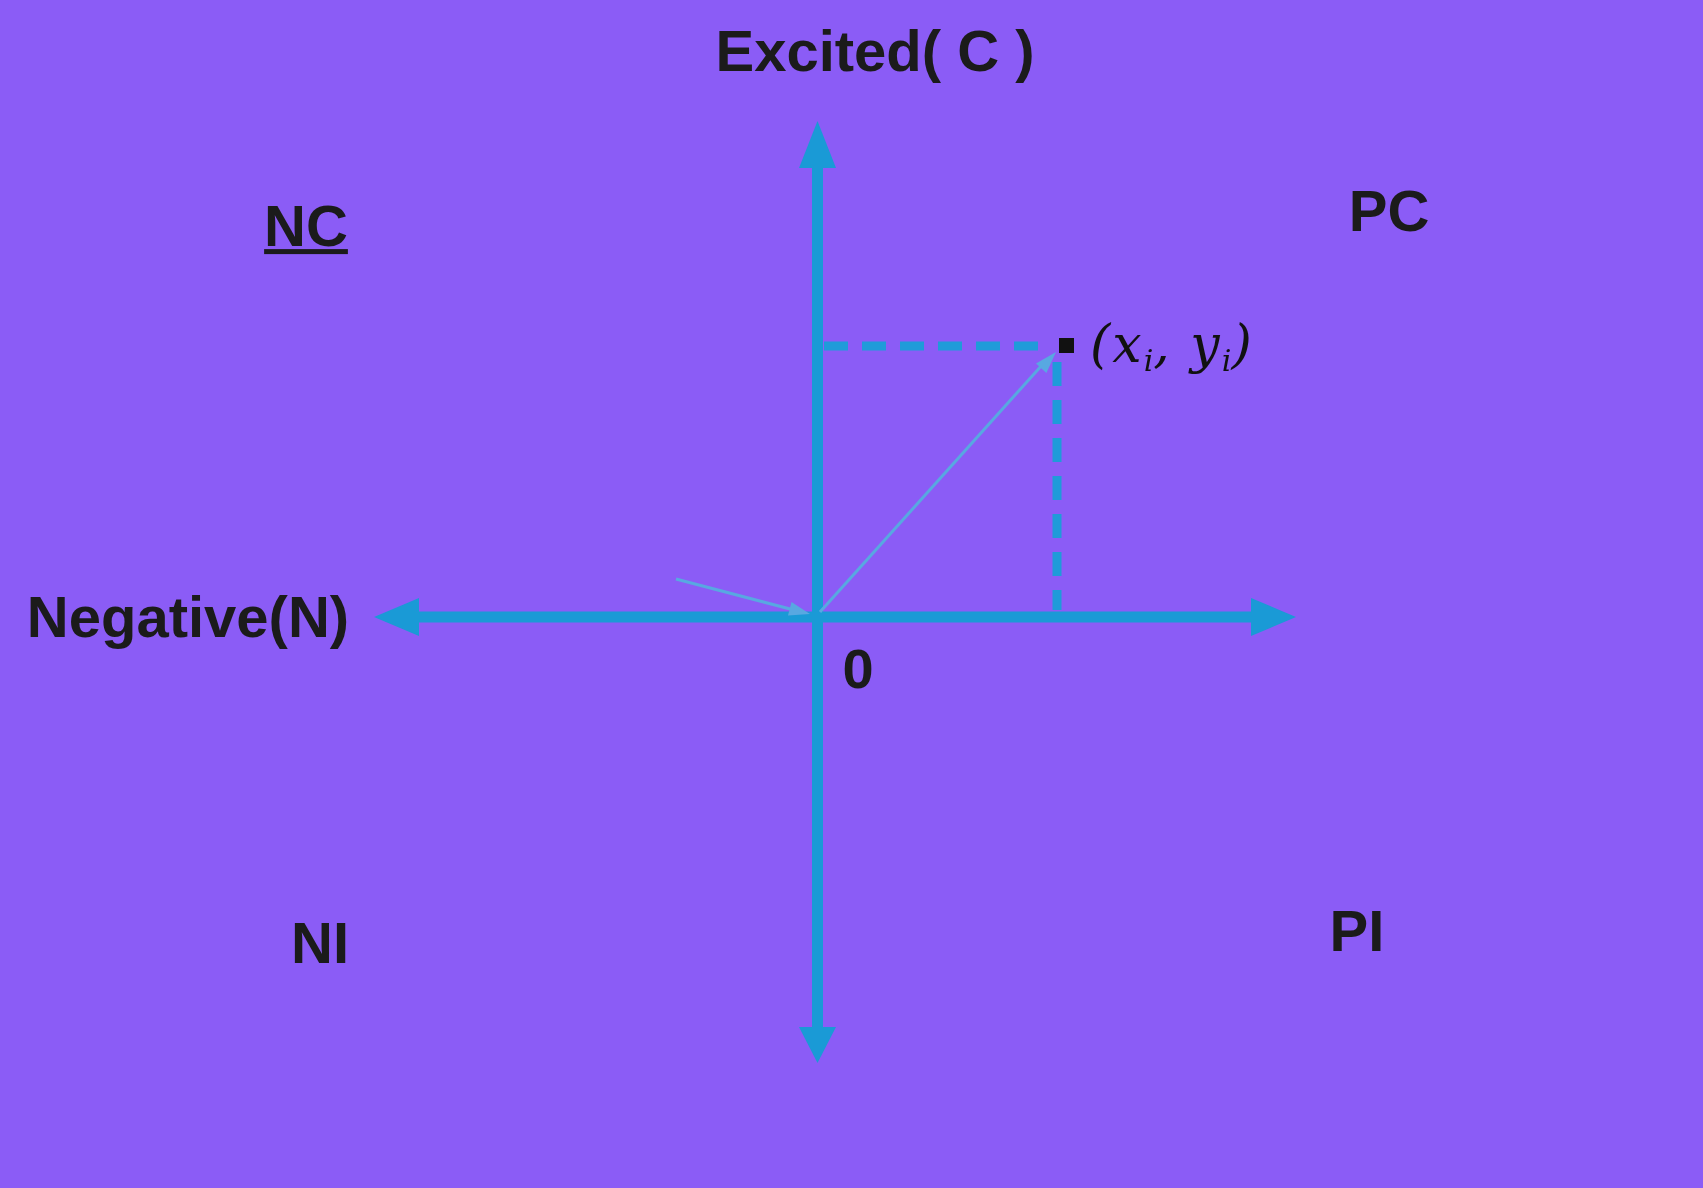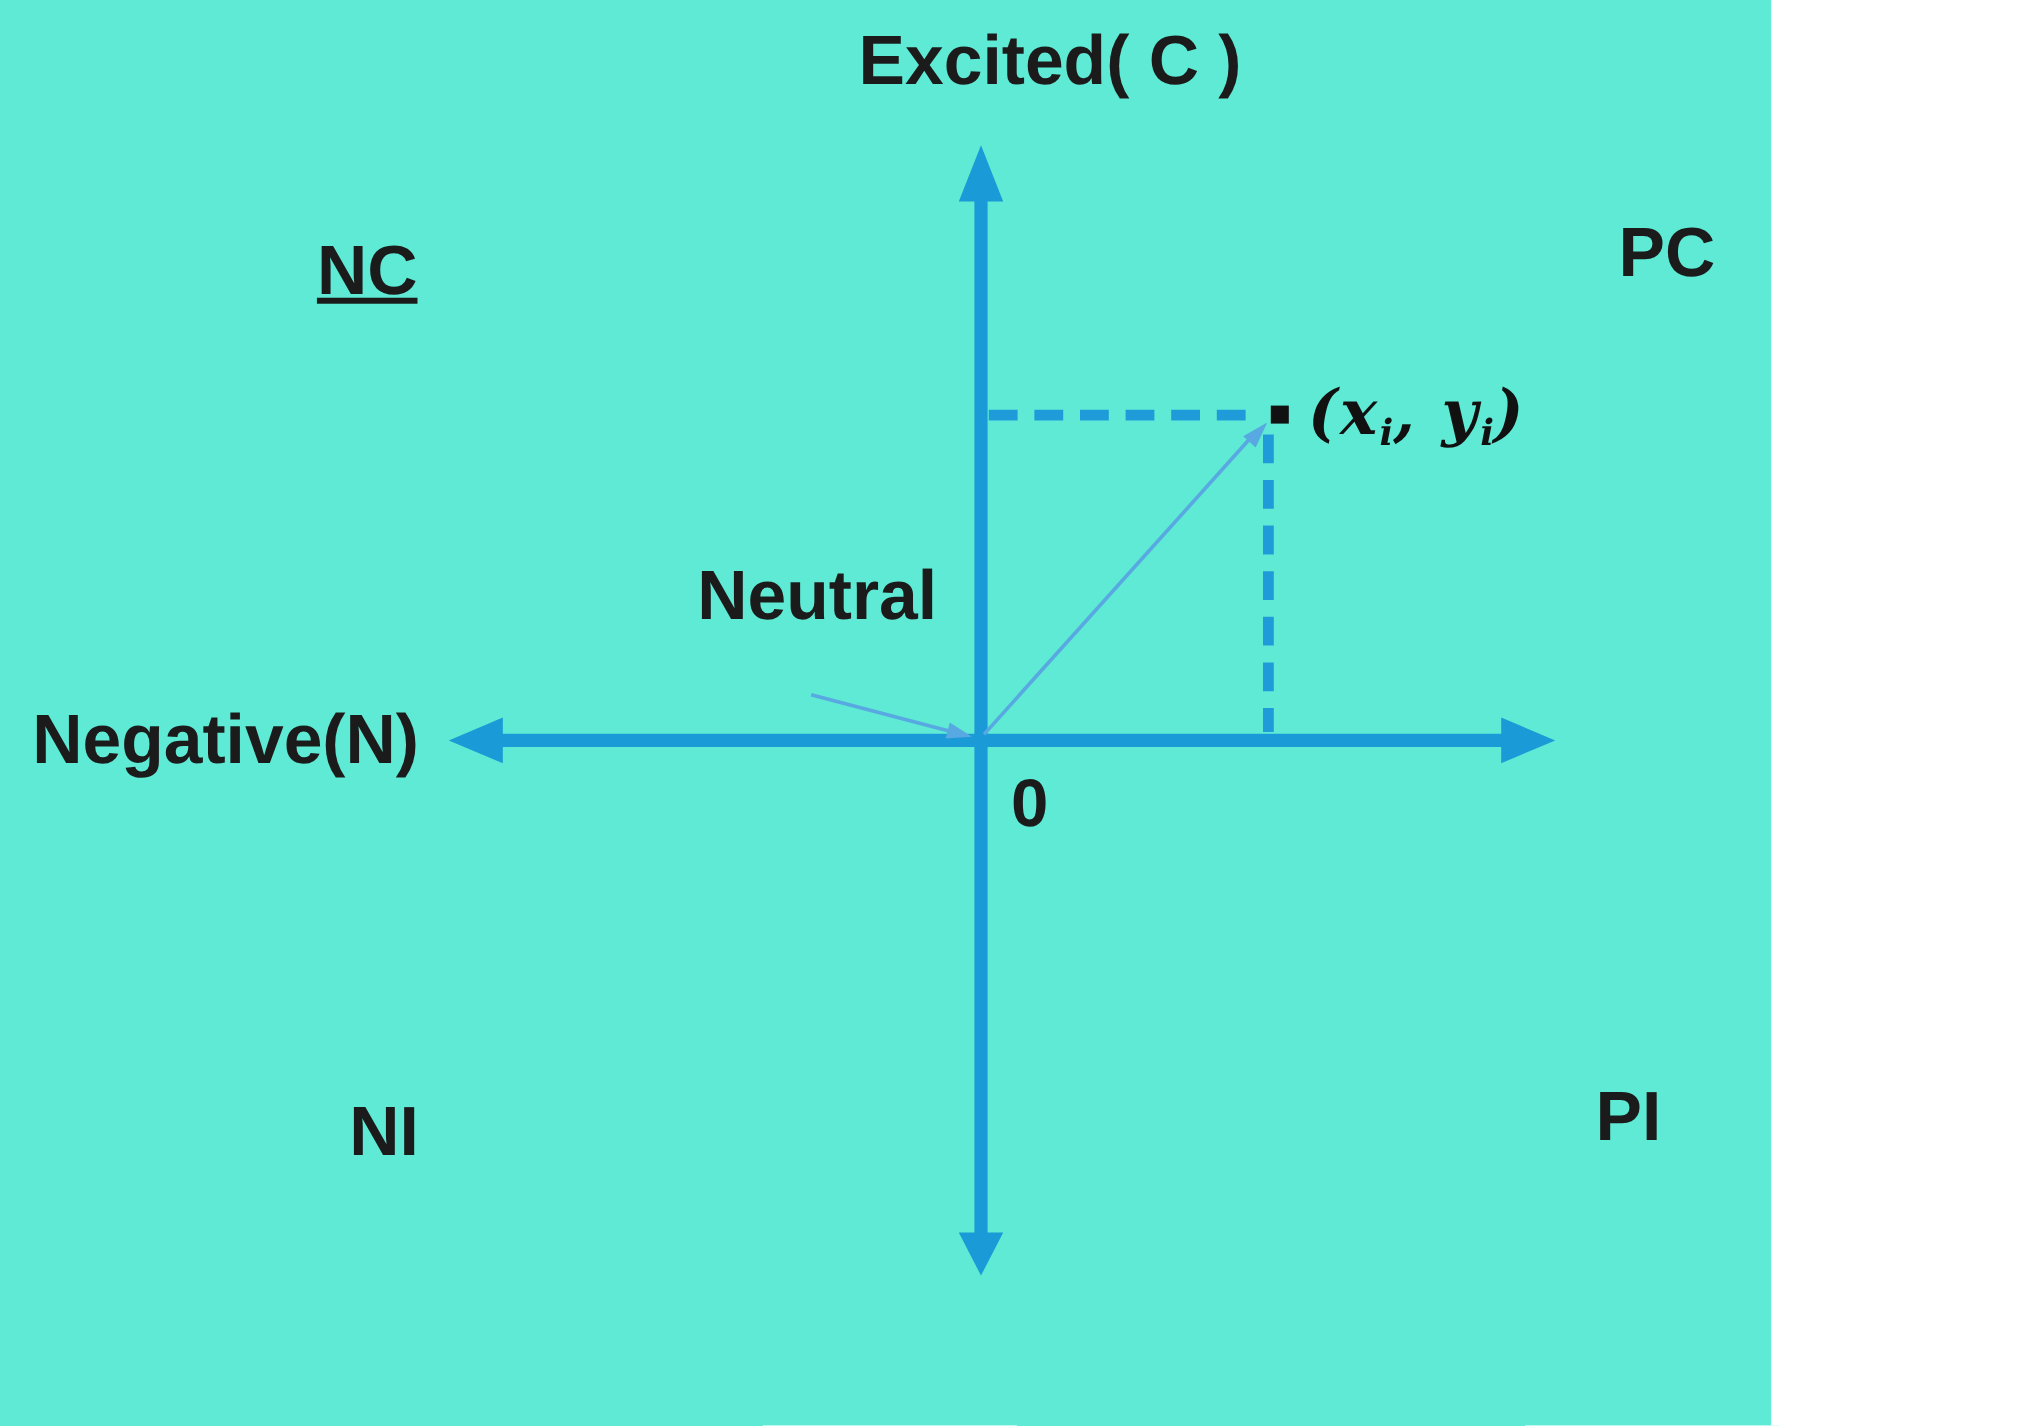--- a/index.html
+++ b/index.html
@@ -2,23 +2,23 @@
 <html><head>
 <meta charset="utf-8">
 <style>
   html, body {
     margin: 0;
     padding: 0;
     background: #ffffff;
   }
   .figure {
     position: relative;
-    width: 1476px;
+    width: 1703px;
     height: 1188px;
-    background: #5eead4;
+    background: #8b5cf6;
     overflow: hidden;
     font-family: "Liberation Sans", sans-serif;
   }
   .figure svg {
     position: absolute;
     left: 0;
     top: 0;
   }
   .lbl {
     position: absolute;
@@ -39,21 +39,21 @@
   .lbl-negative   { left: 188px;  top: 617px; }
   .lbl-positive   { left: 1543px; top: 620px; }
   .lbl-zero       { left: 858px;  top: 669px; font-size: 56px; }
   .lbl-ni         { left: 320px;  top: 931px; margin-top: 12px; }
   .lbl-pi         { left: 1357px; top: 931px; }
   .lbl-inhibitory { left: 860px;  top: 1140px; }
 
   .lbl-point {
     left: 1090px;
     top: 347px;
-    font-weight: bold;
+    font-weight: normal;
     font-family: "DejaVu Serif", serif;
     font-style: italic;
     font-size: 52px;
     letter-spacing: 2px;
     color: #111111;
   }
   .msub {
     font-size: 0.58em;
     vertical-align: -0.3em;
     letter-spacing: 0;
@@ -90,20 +90,19 @@
   <div class="lbl ctr lbl-excited">Excited( C )</div>
   <div class="lbl ctr lbl-negative">Negative(N)</div>
   <div class="lbl ctr lbl-zero">0</div>
 
   <div class="lbl ctr lbl-nc">NC</div>
   <div class="lbl ctr lbl-pc">PC</div>
   <div class="lbl ctr lbl-ni">NI</div>
   <div class="lbl ctr lbl-pi">PI</div>
 
   <div class="lbl ctr lbl-neutral">
-    <span class="nl-line">Neutral</span>
   </div>
 
   <div class="lbl vctr lbl-point">
     <span>(</span><span>x</span><span class="msub">i</span><span>, </span><span>y</span><span class="msub">i</span><span>)</span>
   </div>
 
 </div>
 
 </body></html>

